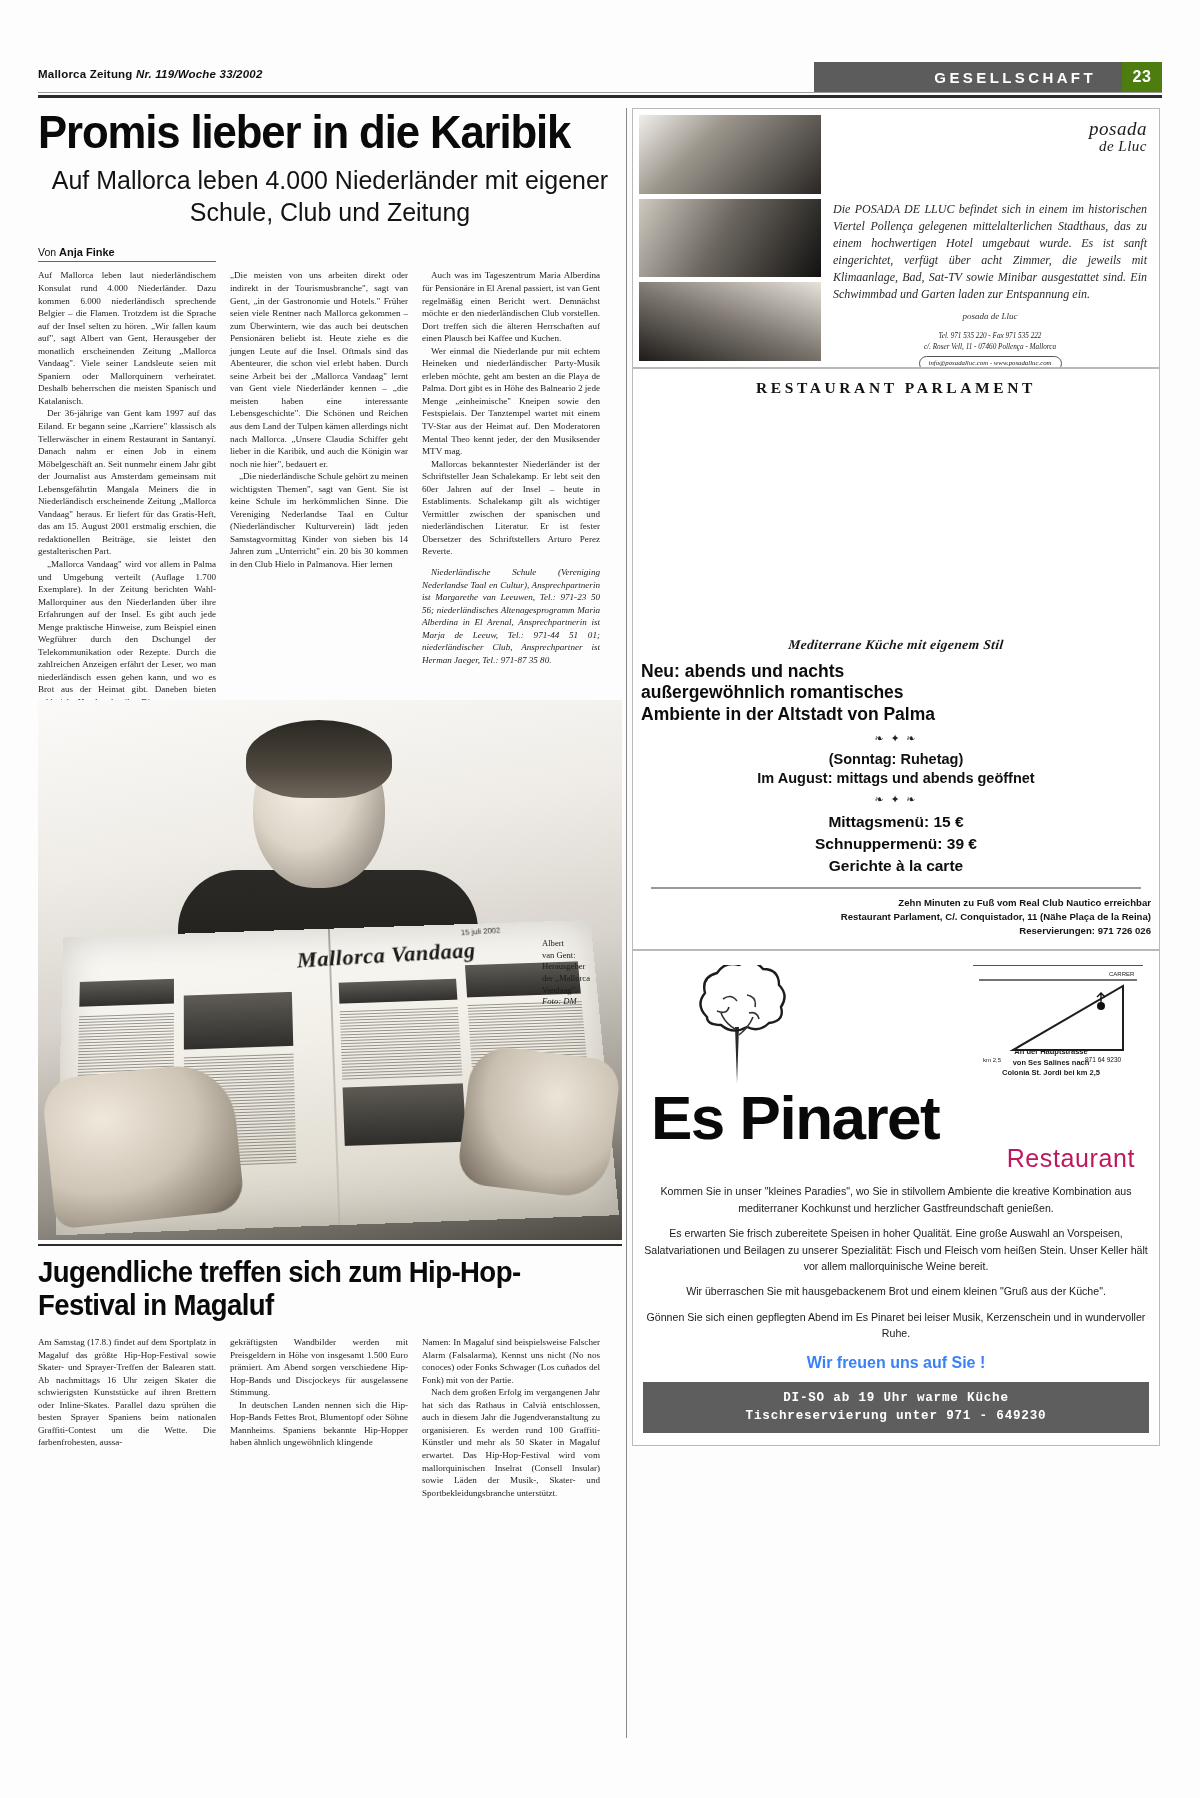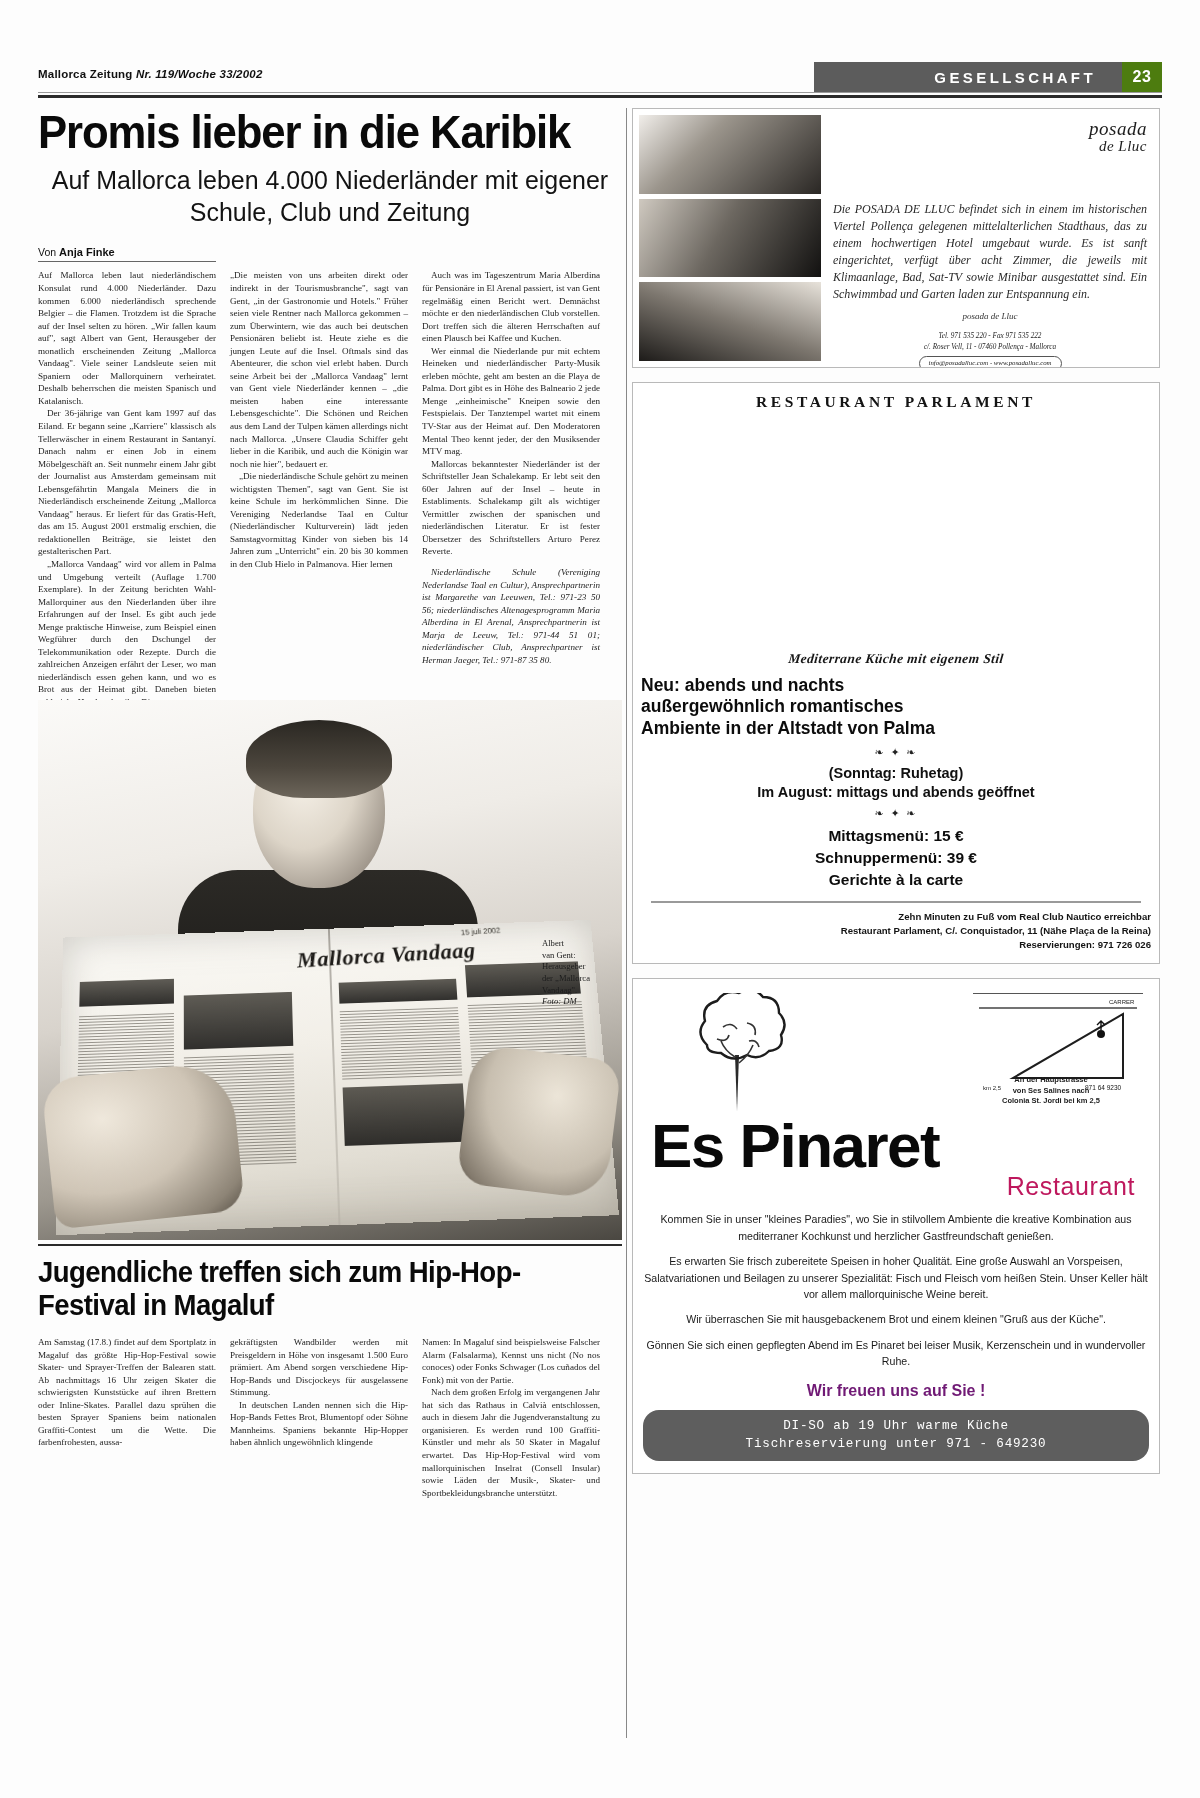--- a/index.html
+++ b/index.html
@@ -206,21 +206,20 @@
   }
   .vrule{
     position:absolute; left:626px; top:108px; width:1px; height:1630px;
     background:#888;
   }
 
   
   .ad{
     position:relative; background:#fff;
     border:1px solid #b9b9b9;
-    margin-bottom:14px;
     overflow:hidden;
   }
   .ad-posada{ height:260px; padding:6px; box-sizing:border-box; display:flex; gap:6px; }
   .posada-photos{ width:182px; display:flex; flex-direction:column; gap:5px; }
   .ph{ width:100%; flex:1; }
   .ph.a{ background:linear-gradient(135deg,#f1eeea 0%,#9b958c 35%,#2a2724 100%); }
   .ph.b{ background:linear-gradient(120deg,#cfc9c0 0%,#6c6760 45%,#121110 100%); }
   .ph.c{ background:linear-gradient(200deg,#e7e2da 0%,#7d776f 50%,#1d1b19 100%); }
   .posada-text{ flex:1; position:relative; padding:4px 6px; box-sizing:border-box; }
   .posada-logo{
@@ -326,28 +325,28 @@
   }
   .pin-body{
     text-align:center;
     font-family:"Liberation Sans", sans-serif;
     font-size:10.6px; line-height:1.55; color:#1a1a1a;
   }
   .pin-body p{ margin:0 0 9px; }
   .pin-claim{
     text-align:center; margin:12px 0 10px;
     font-family:"Liberation Sans", sans-serif;
-    font-weight:700; font-size:16px; color:#701a75;
+    font-weight:700; font-size:16px; color:#3b82f6;
   }
   .pin-hours{
     background:#5e5e5e; color:#fff;
-    border-radius:16px;
+    border-radius:0;
     padding:7px 6px; text-align:center;
     font-family:"Liberation Mono", monospace;
-    font-size:12.6px; font-weight:400; line-height:1.5;
+    font-size:12.6px; font-weight:700; line-height:1.5;
     letter-spacing:.8px;
   }
 </style>
 </head>
 <body>
 
 <div class="page">
 
   <div class="masthead">
     <div class="masthead-left">

